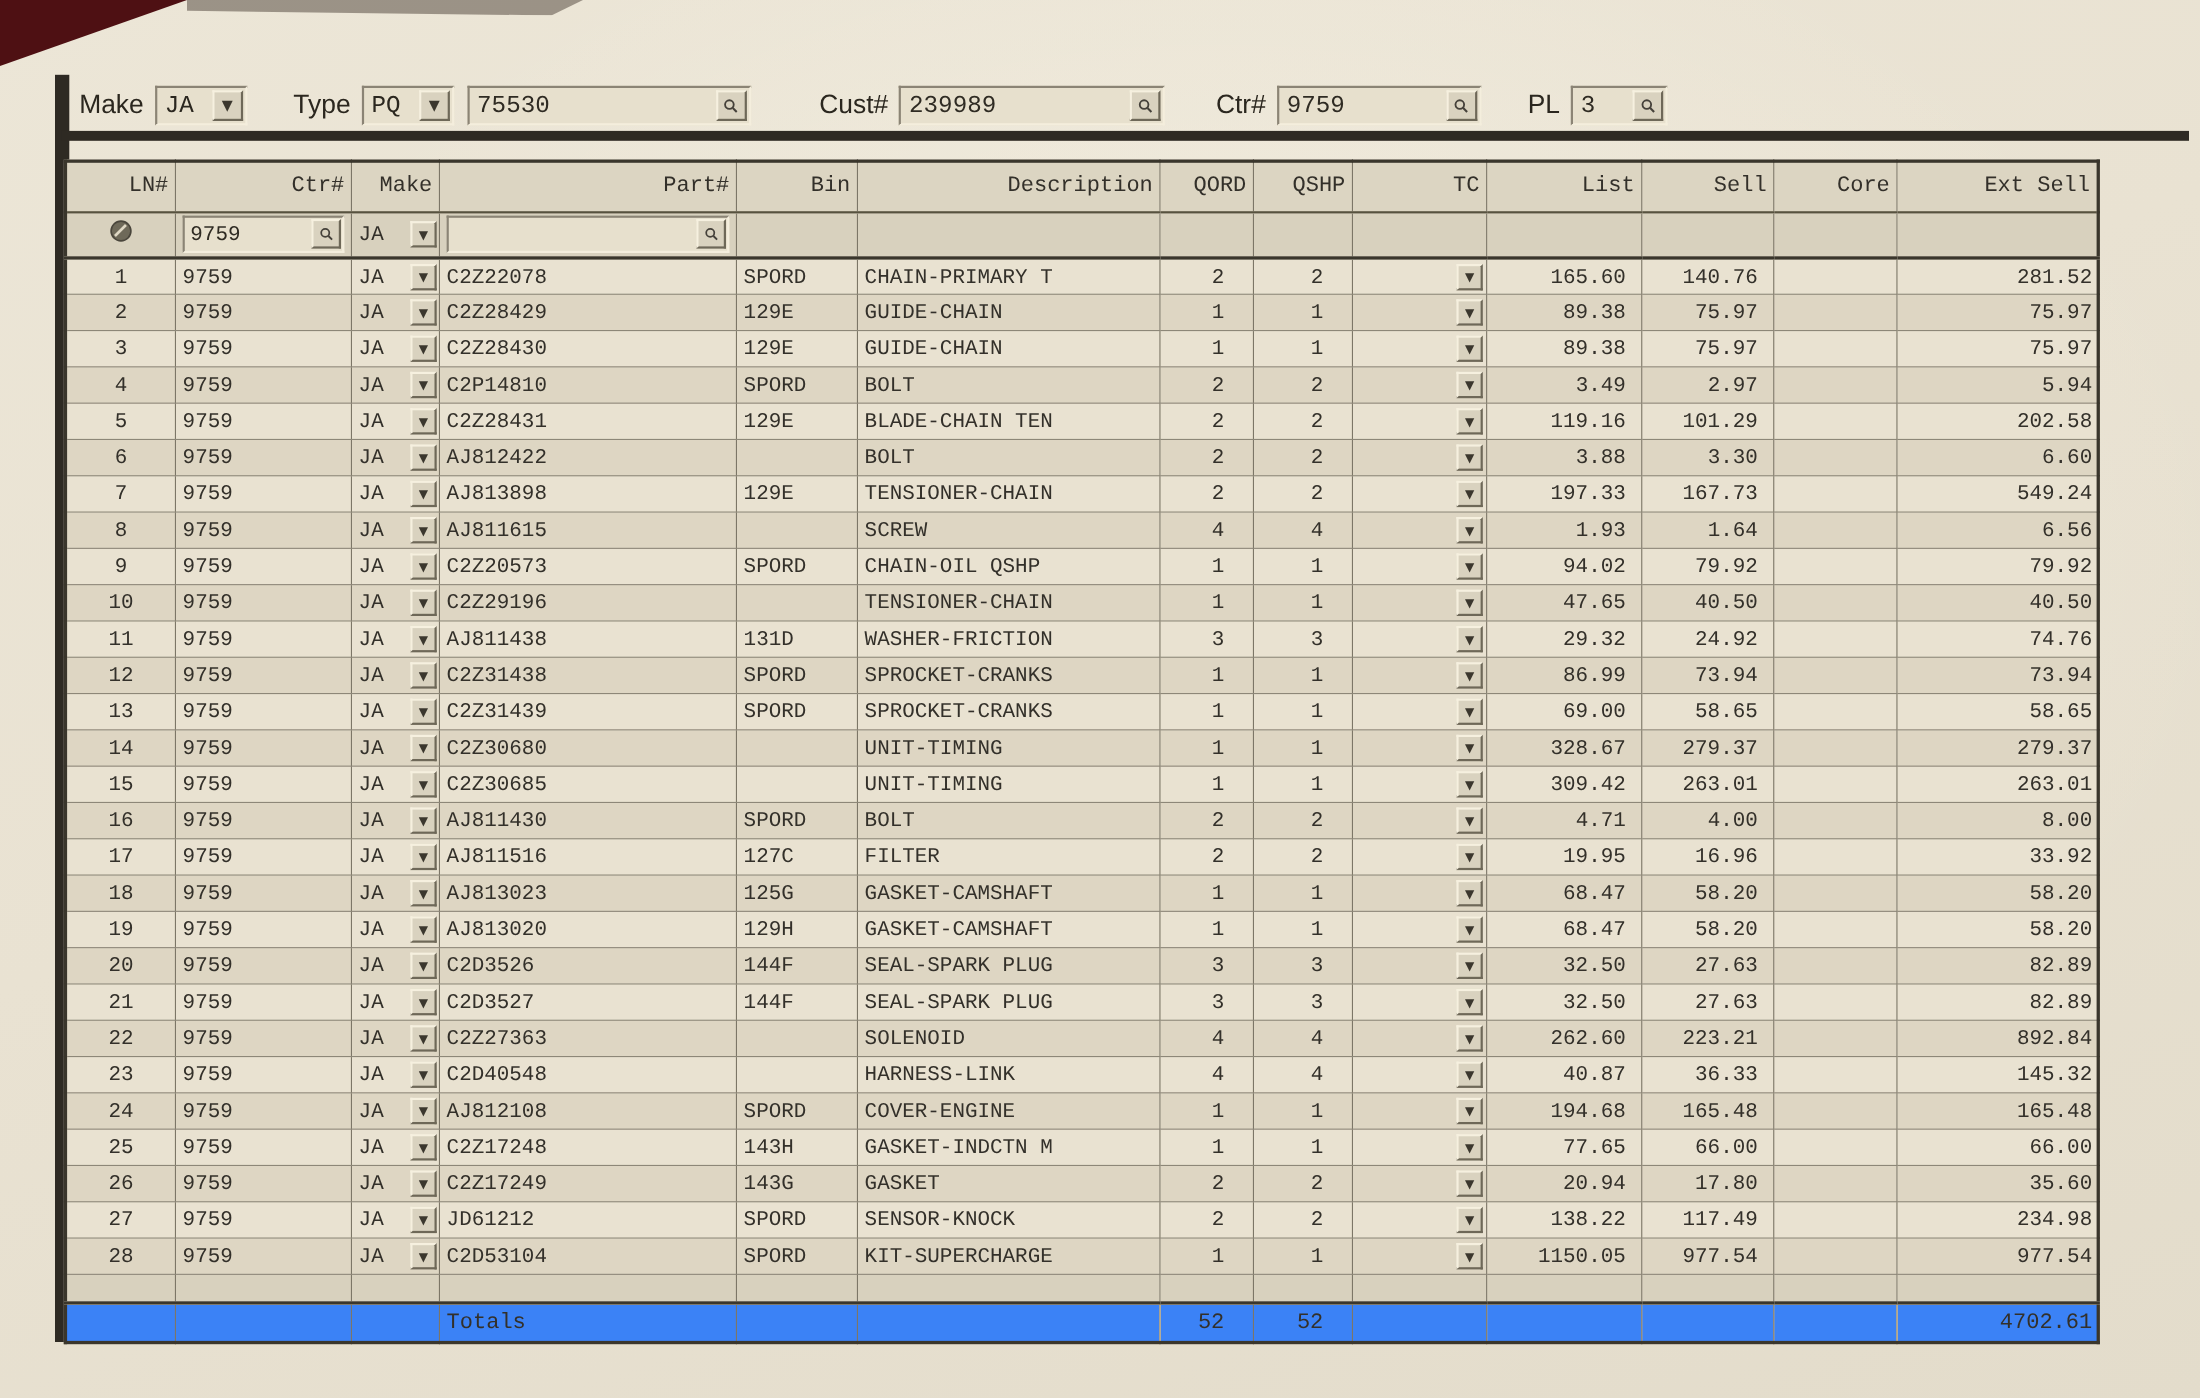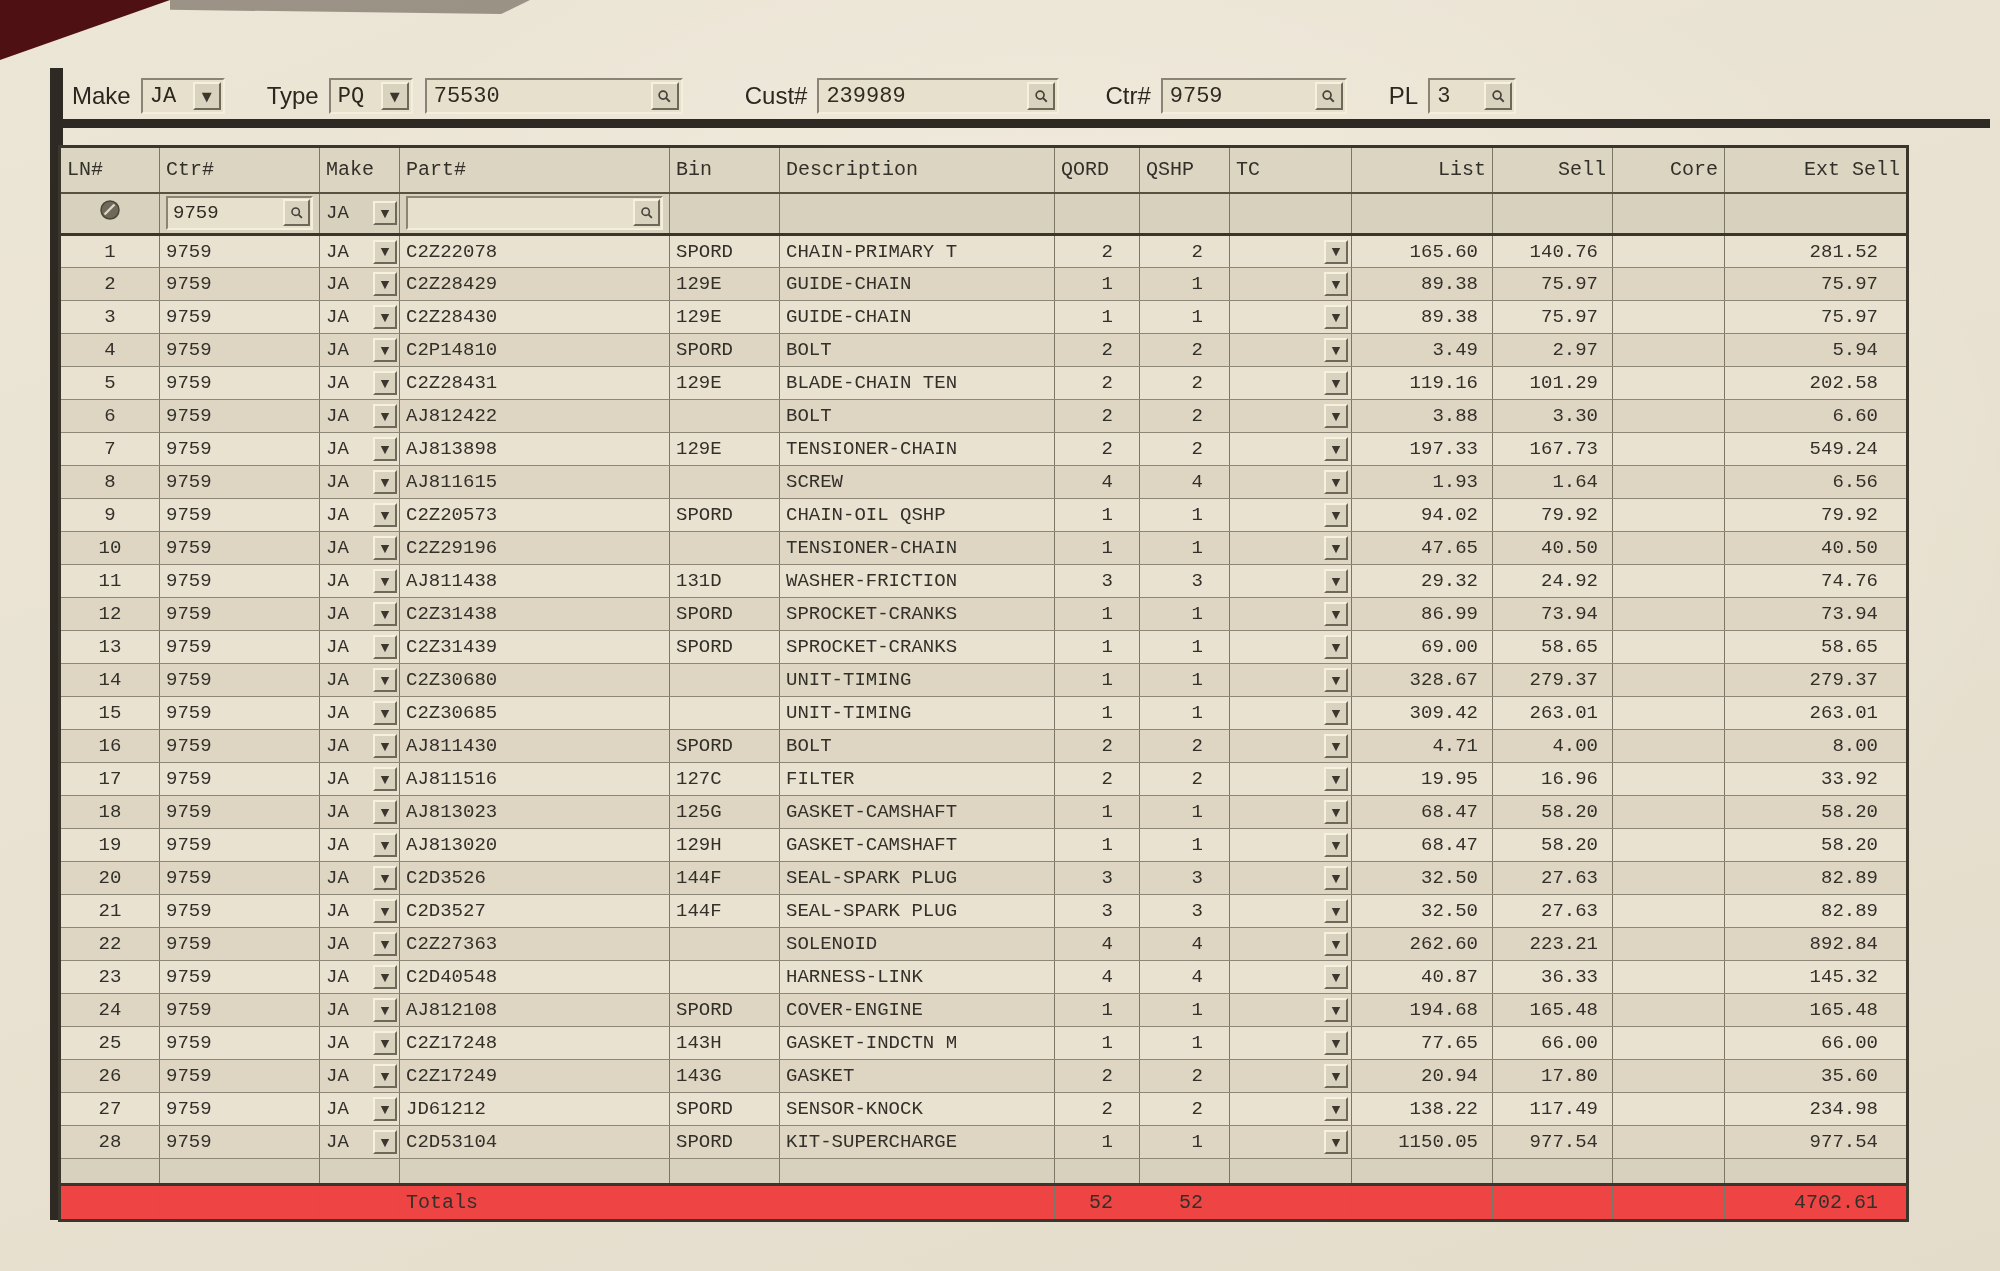--- a/index.html
+++ b/index.html
@@ -78,44 +78,44 @@
     border:3px solid #3a362c;
     background:#e9e2d1;
   }
   .parts th,.parts td{
     border-right:1px solid #7c7667;
     border-bottom:1px solid #8d8778;
     padding:0 6px;height:33px;overflow:hidden;white-space:nowrap;
     box-sizing:border-box;vertical-align:middle;
   }
   .parts thead th{
-    background:#dcd5c2;font-weight:normal;text-align:left;
+    background:#dcd5c2;font-weight:normal;text-align:right;
     font-size:20px;height:46px;border-bottom:2px solid #57523f;
   }
   .parts th.c-num,.parts th.c-money,.parts th.c-core{text-align:right;font-family:Liberation Mono, monospace;}
   tr.entry-row td{background:#d8d1be;height:42px;border-bottom:3px solid #3a362c;}
   tr.data-row td{background:#e9e2d1;}
   tr.data-row.alt td{background:#ded6c3;}
   td.c-ln{text-align:center;}
   td.c-num{text-align:right;padding-right:26px;}
   td.c-money{text-align:right;padding-right:14px;}
-  td.c-ext{text-align:right;padding-right:28px;}
+  td.c-ext{text-align:right;padding-right:4px;}
   td.c-make{padding-right:2px;}
   .make-wrap{display:flex;align-items:center;justify-content:space-between;}
   .dd-btn{
     width:24px;height:24px;padding:0;flex:0 0 auto;
     border:2px solid;border-color:#f6f0df #6e6858 #6e6858 #f6f0df;
     background:#d9d2bf;display:flex;align-items:center;justify-content:center;
     font-size:11px;color:#3b372e;cursor:pointer;
     font-family:"DejaVu Sans",sans-serif;
   }
   td.c-tc{text-align:right;padding-right:3px;}
   td.c-tc .dd-btn{margin-left:auto;}
   tr.spacer-row td{background:#d8d1be;height:26px;border-bottom:3px solid #3a362c;}
-  tr.totals-row td{background:#ef4444;height:36px;font-size:20px;}
+  tr.totals-row td{background:#3b82f6;height:36px;font-size:20px;}
   .cell-field{
     position:relative;height:34px;margin:2px 0;
     border:2px solid;border-color:#8b8475 #f4eedd #f4eedd #8b8475;
     background:#e7e0cd;display:flex;align-items:center;box-sizing:border-box;
   }
   .cell-field input{
     border:none;outline:none;background:transparent;
     font-family:inherit;font-size:19px;color:#2f2b23;
     padding:0 0 0 5px;width:calc(100% - 30px);
   }

